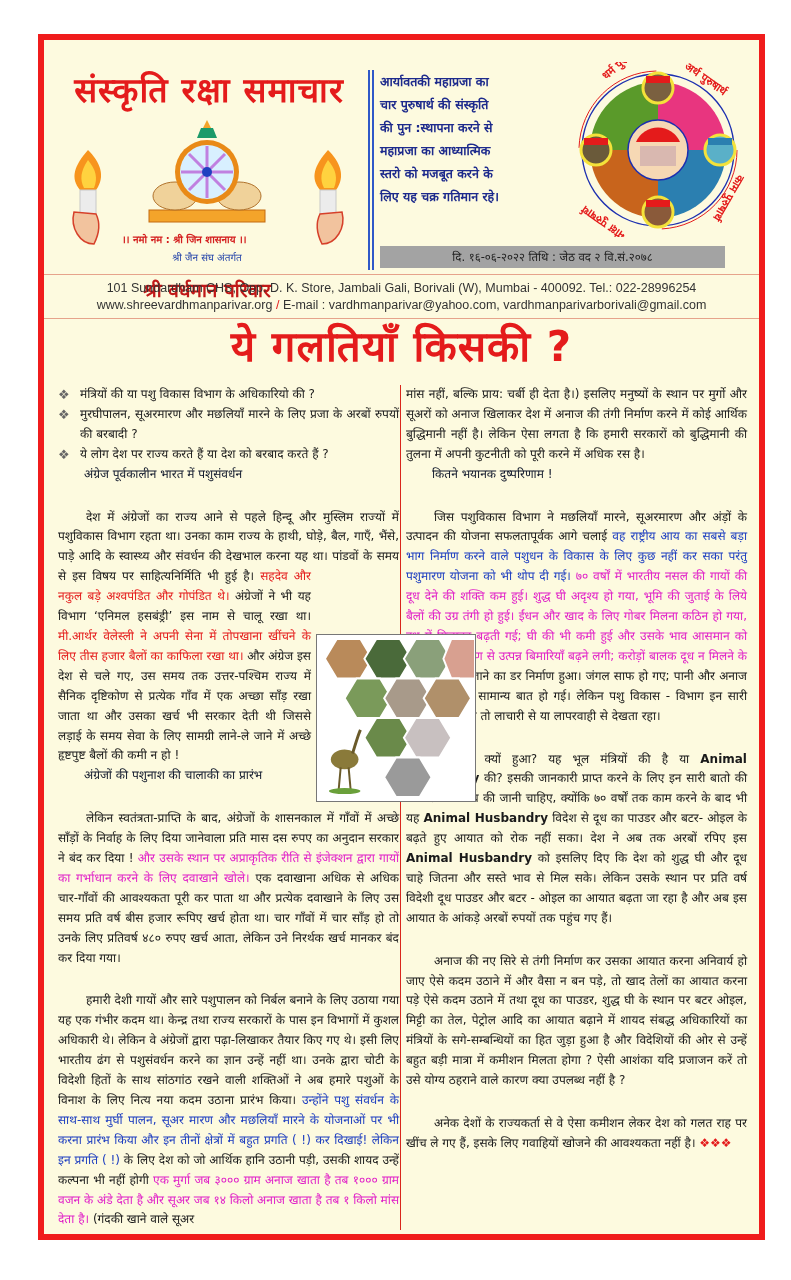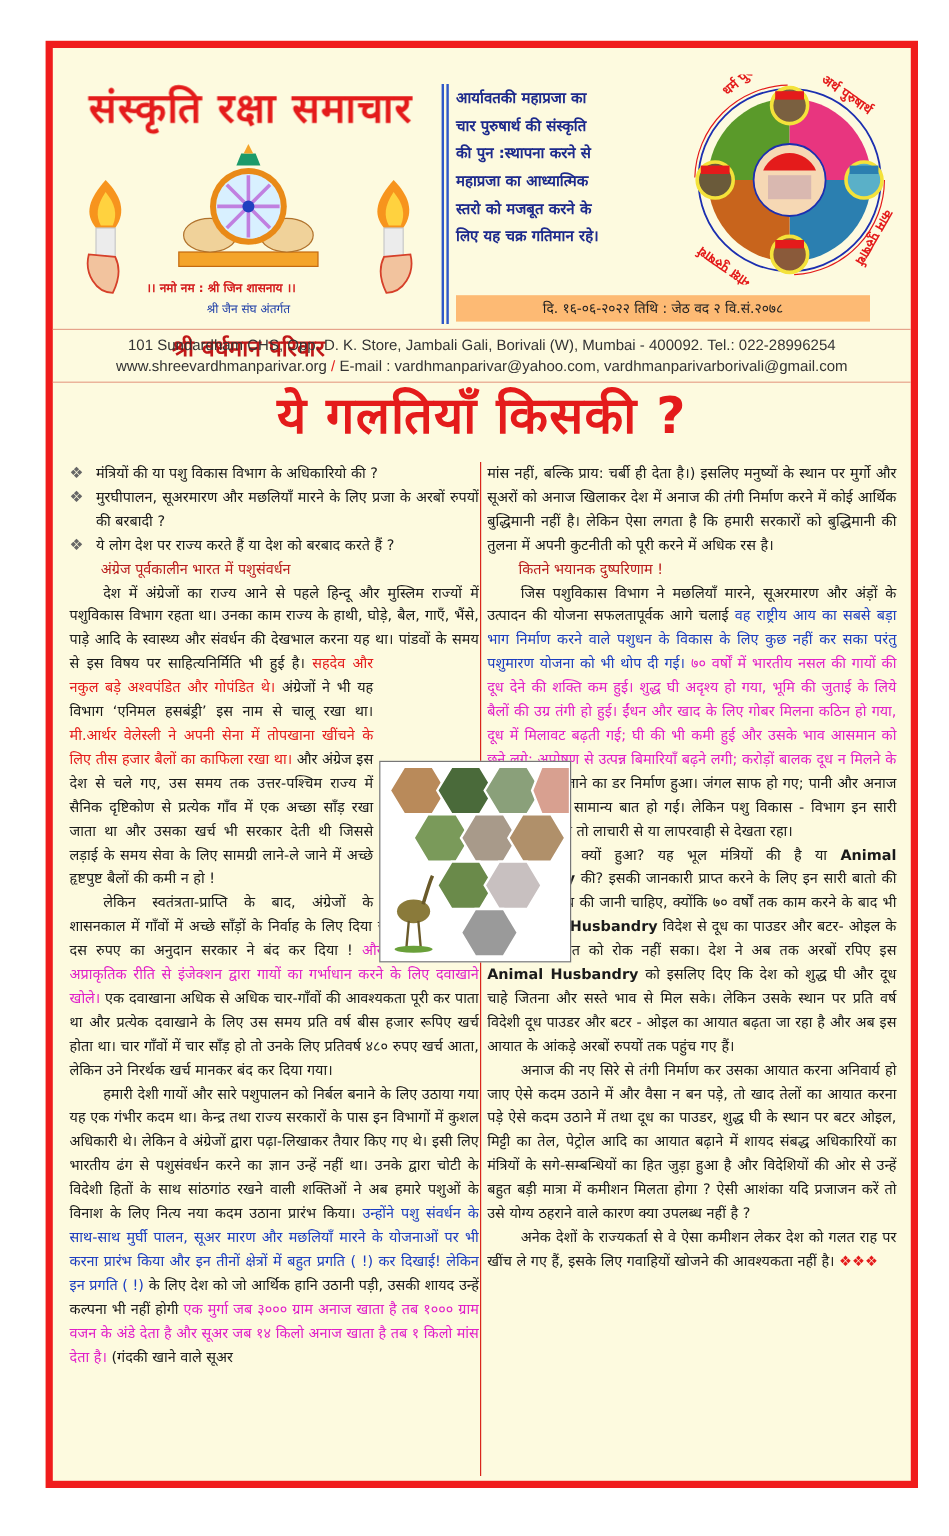--- a/index.html
+++ b/index.html
@@ -46,21 +46,21 @@
   .tagline-block {
     position: absolute; left: 336px; top: 30px; width: 180px; 
   }
   .tagline-line { font-size: 12.5px; font-weight: bold; color: #1d2a8c; line-height: 23px; }
   .tagline-author { font-size: 12.5px; font-weight: bold; color: #c41717; line-height: 24px; }
 
   .wheel { position: absolute; left: 522px; top: 22px; width: 190px; height: 175px; }
 
   .date-bar {
     position: absolute; left: 336px; top: 206px; width: 345px; height: 22px;
-    background: #fdba74; text-align: center; font-size: 11.5px; line-height: 22px; color: #222;
+    background: #a3a3a3; text-align: center; font-size: 11.5px; line-height: 22px; color: #222;
   }
 
   .hr-line { position: absolute; left: 0; width: 715px; height: 1px; background: #e6a38b; }
 
   .address {
     position: absolute; left: 0; top: 240px; width: 715px; text-align: center;
     font-family: Liberation Sans, sans-serif; font-size: 12.5px; color: #333; line-height: 17px;
   }
   .address .slash { color: #e41b1b; }
 
@@ -74,22 +74,22 @@
     position: absolute; top: 345px; font-size: 12px; line-height: 19.9px; color: #1a1a1a;
     text-align: justify;
   }
   .col.left { left: 14px; width: 341px; }
   .col.right { left: 362px; width: 341px; }
   .col-divider { position: absolute; left: 356px; top: 345px; width: 1px; height: 845px; background: #d9251c; }
 
   .bullet { display: flex; align-items: flex-start; }
   .bullet .orn { width: 22px; flex: none; color: #666; font-size: 13px; line-height: 19.9px; }
   .bullet .btext { flex: 1; }
-  .subhead { color: #b91c1c; padding-left: 26px; }
-  .para { text-indent: 28px; }
+  .subhead { color: #0f172a; padding-left: 26px; }
+  .para { text-indent: 28px; margin-top: 23px; }
   .red { color: #e41b1b; }
   .mag { color: #e020c8; }
   .blue { color: #1c3dc0; }
   .en { font-weight: bold; font-family: "DejaVu Sans", sans-serif; }
 
   .collage {
     position: absolute; left: 272px; top: 594px; width: 160px; height: 168px;
     background: #fff; border: 1px solid #777;
   }
   .float-space-left { float: right; width: 88px; height: 200px; }
@@ -201,20 +201,21 @@
       <span class="btext">मुरघीपालन, सूअरमारण और मछलियाँ मारने के लिए प्रजा के अरबों रुपयों की बरबादी ?</span>
     </div>
     <div class="bullet">
       <span class="orn">❖</span>
       <span class="btext">ये लोग देश पर राज्य  करते हैं या देश को बरबाद करते हैं ?</span>
     </div>
     <div class="subhead">अंग्रेज पूर्वकालीन भारत में पशुसंवर्धन</div>
     <div class="para">
       <span>देश में अंग्रेजों का राज्य आने से पहले हिन्दू और मुस्लिम राज्यों में पशुविकास विभाग रहता था। उनका काम राज्य के हाथी, घोड़े, बैल, गाएँ, भैंसे, पाड़े आदि के स्वास्थ्य और संवर्धन की देखभाल करना यह था। पांडवों के समय से इस विषय पर साहित्यनिर्मिति भी हुई है। </span><div class="float-space-left"></div><span class="red">सहदेव और नकुल बड़े अश्वपंडित और गोपंडित थे।</span><span> अंग्रेजों ने भी  यह विभाग ‘एनिमल हसबंड्री’ इस नाम से चालू रखा था। </span><span class="red">मी.आर्थर वेलेस्ली ने अपनी सेना में तोपखाना खींचने के लिए तीस हजार बैलों का काफिला रखा था।</span><span> और अंग्रेज इस देश से चले गए, उस समय तक उत्तर-पश्चिम राज्य में सैनिक दृष्टिकोण से प्रत्येक गाँव में एक अच्छा साँड़ रखा जाता था और उसका खर्च भी सरकार देती थी जिससे लड़ाई के समय सेवा के लिए सामग्री लाने-ले जाने में अच्छे हृष्टपुष्ट बैलों की कमी न हो !</span>
     </div>
+    <div class="subhead">अंग्रेजों की पशुनाश की चालाकी का प्रारंभ</div>
     <div class="para">
       <span>लेकिन स्वतंत्रता-प्राप्ति के बाद, अंग्रेजों के शासनकाल में गाँवों में अच्छे साँड़ों के निर्वाह के लिए दिया जानेवाला प्रति मास दस रुपए का अनुदान सरकार ने बंद कर दिया ! </span><span class="mag">और उसके स्थान पर अप्राकृतिक रीति से इंजेक्शन द्वारा गायों का गर्भाधान करने के लिए दवाखाने खोले।</span><span> एक दवाखाना अधिक से अधिक चार-गाँवों की आवश्यकता पूरी कर पाता था और प्रत्येक दवाखाने के लिए उस समय प्रति वर्ष बीस हजार रूपिए खर्च होता था। चार गाँवों में चार साँड़ हो तो उनके लिए प्रतिवर्ष ४८० रुपए खर्च आता, लेकिन उने निरर्थक खर्च मानकर बंद कर दिया गया।</span>
     </div>
     <div class="para">
       <span>हमारी देशी गायों और सारे पशुपालन को निर्बल बनाने के लिए उठाया गया यह एक गंभीर कदम था। केन्द्र तथा राज्य सरकारों के पास इन विभागों में कुशल अधिकारी थे। लेकिन वे अंग्रेजों द्वारा पढ़ा-लिखाकर तैयार किए गए थे। इसी लिए भारतीय ढंग से पशुसंवर्धन करने का ज्ञान उन्हें नहीं था। उनके द्वारा चोटी के विदेशी हितों के साथ सांठगांठ रखने वाली शक्तिओं ने अब हमारे पशुओं के विनाश के लिए नित्य नया कदम उठाना प्रारंभ किया। </span><span class="blue">उन्होंने पशु संवर्धन के साथ-साथ मुर्घी पालन, सूअर मारण और मछलियाँ मारने के योजनाओं पर भी करना प्रारंभ किया और इन तीनों क्षेत्रों में बहुत प्रगति ( !) कर दिखाई! लेकिन इन प्रगति ( !)</span><span> के लिए देश को जो आर्थिक हानि उठानी पड़ी, उसकी शायद उन्हें कल्पना भी नहीं होगी </span><span class="mag">एक मुर्गा जब ३००० ग्राम अनाज खाता है तब १००० ग्राम वजन के अंडे देता है और सूअर जब १४ किलो अनाज खाता है तब १ किलो मांस देता है।</span><span> (गंदकी खाने वाले सूअर</span>
     </div>
   </div>
 
   <div class="col-divider"></div>
 

